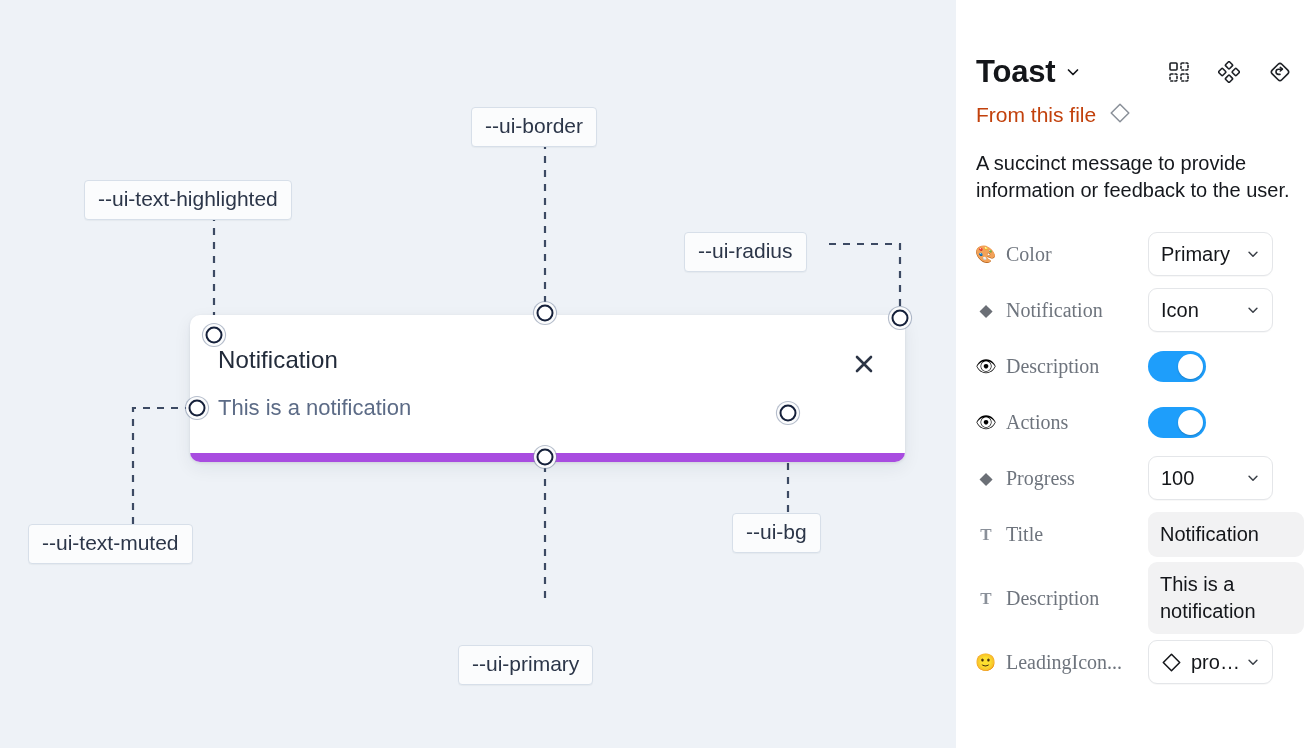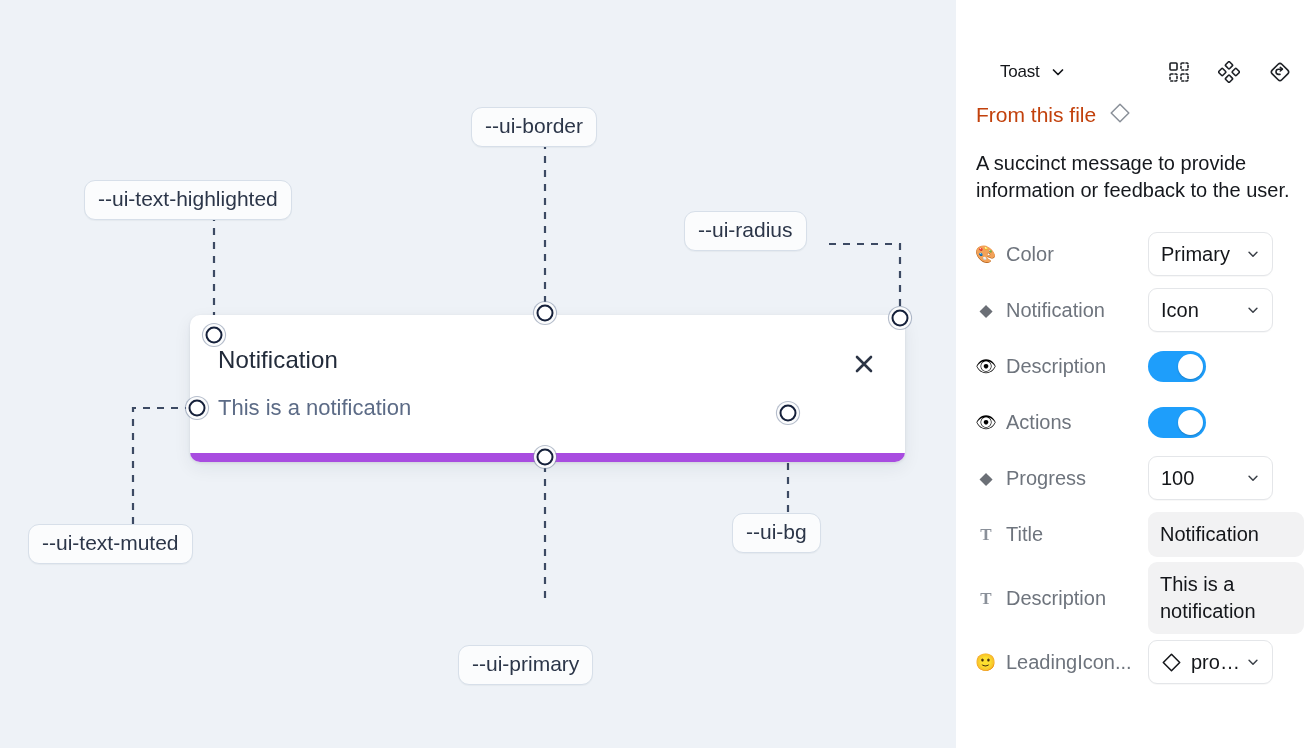--- a/index.html
+++ b/index.html
@@ -49,21 +49,21 @@
   .toast-progress {
     position: absolute; left: 0; right: 0; bottom: 0;
     height: 9px; background: #a84ce0;
   }
 
   
   .chip {
     position: absolute;
     background: #fbfcfd;
     border: 1px solid #d7dfe9;
-    border-radius: 11px;
+    border-radius: 4px;
     padding: 6px 13px 8px;
     font-size: 21px;
     color: #2c3649;
     white-space: nowrap;
     line-height: 1.15;
     box-shadow: 0 1px 1px rgba(30,40,60,.04);
     cursor: pointer;
   }
 
   
@@ -86,23 +86,22 @@
     background: #ffffff;
     flex: 0 0 356px;
     padding: 0 16px;
   }
   .panel-head {
     display: flex; align-items: center;
     height: 52px; margin-top: 46px;
     padding: 0 4px;
   }
   .panel-title {
-    font-size: 17px; font-weight: 400; color: #14161a;
+    font-size: 31px; font-weight: 700; color: #14161a;
     letter-spacing: -.2px;
-    margin-left: 24px;
   }
   .caret {
     margin-left: 10px; display: inline-flex; align-items: center;
     cursor: pointer;
   }
   .head-icons { margin-left: auto; display: flex; align-items: center; gap: 28px; }
   .head-icon { display: inline-flex; cursor: pointer; }
 
   .from-file {
     display: flex; align-items: center; gap: 13px;
@@ -123,21 +122,21 @@
   }
   .prop-left {
     display: flex; align-items: center; gap: 10px;
     width: 172px; flex: 0 0 172px;
   }
   .prop-icon { width: 20px; display: inline-flex; justify-content: center; font-size: 17px; line-height: 1; }
   .prop-icon.diamond { color: #6b6f76; }
   .prop-icon.tglyph { font-family: "Liberation Serif", serif; font-weight: 700; font-size: 17px; color: #8a9099; }
   .prop-label {
     font-size: 20px; color: #6e747d;
-    white-space: nowrap; overflow: hidden; text-overflow: ellipsis;
+    white-space: nowrap; overflow: hidden; text-overflow: ellipsis; font-family: Liberation Serif, serif;
   }
   .prop-ctl { flex: 1; display: flex; }
 
   .select {
     width: 125px; height: 44px;
     background: #ffffff;
     border: 1px solid #e4e6e9;
     border-radius: 9px;
     display: flex; align-items: center;
     padding: 0 12px;
@@ -211,21 +210,21 @@
 
     <div class="anchor" style="left:214px; top:335px;"></div>
     <div class="anchor" style="left:545px; top:313px;"></div>
     <div class="anchor" style="left:900px; top:318px;"></div>
     <div class="anchor" style="left:197px; top:408px;"></div>
     <div class="anchor" style="left:545px; top:457px;"></div>
     <div class="anchor" style="left:788px; top:413px;"></div>
 
     <div class="chip" style="left:84px;  top:180px;">--ui-text-highlighted</div>
     <div class="chip" style="left:471px; top:107px;">--ui-border</div>
-    <div class="chip" style="left:684px; top:211px;">--ui-radius</div>
+    <div class="chip" style="left:684px; top:232px;">--ui-radius</div>
     <div class="chip" style="left:28px;  top:524px;">--ui-text-muted</div>
     <div class="chip" style="left:458px; top:601px;margin-top:44px;">--ui-primary</div>
     <div class="chip" style="left:732px; top:513px;">--ui-bg</div>
   </div>
 
   <div class="panel">
 
     <div class="panel-head">
       <span class="panel-title">Toast</span>
       <span class="caret">

